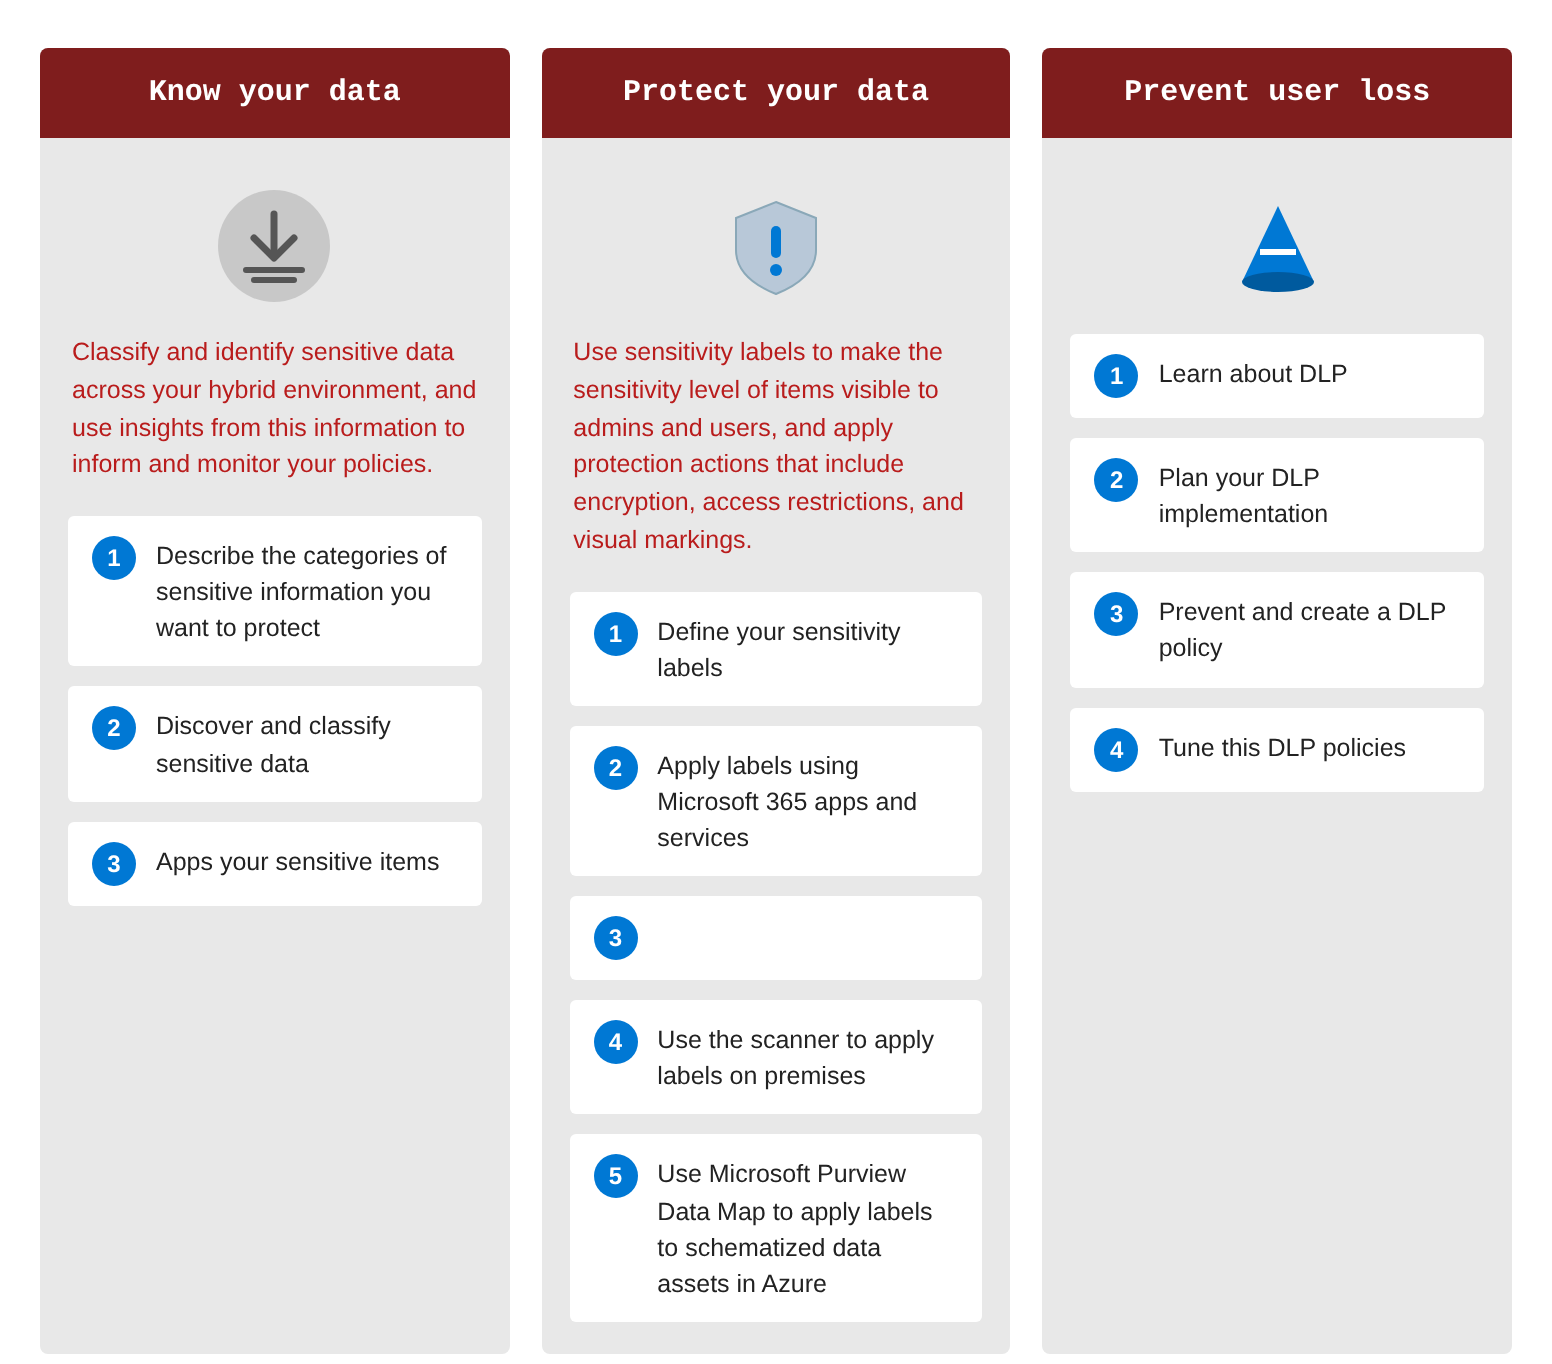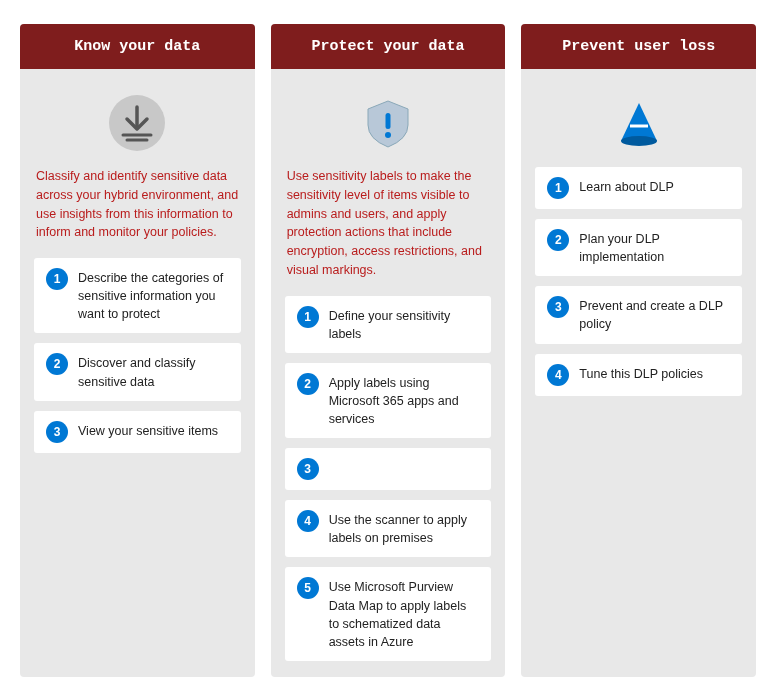--- a/index.html
+++ b/index.html
@@ -112,21 +112,21 @@
         <div class="step-item">
           <div class="step-number">1</div>
           <div class="step-text">Describe the categories of sensitive information you want to protect</div>
         </div>
         <div class="step-item">
           <div class="step-number">2</div>
           <div class="step-text">Discover and classify sensitive data</div>
         </div>
         <div class="step-item">
           <div class="step-number">3</div>
-          <div class="step-text">View your sensitive items</div>
+          <div class="step-text">Apps your sensitive items</div>
         </div>
       </div>
     </div>
     <div class="column">
       <div class="column-header">Protect your data</div>
       <div class="column-body">
         <div class="icon-area">
           <svg viewBox="0 0 60 60" class="icon-svg">
 
       <path d="M30 8 L50 16 L50 32 Q50 46 30 54 Q10 46 10 32 L10 16 Z" fill="#b8c8d8" stroke="#8aa8b8" stroke-width="1"></path>

